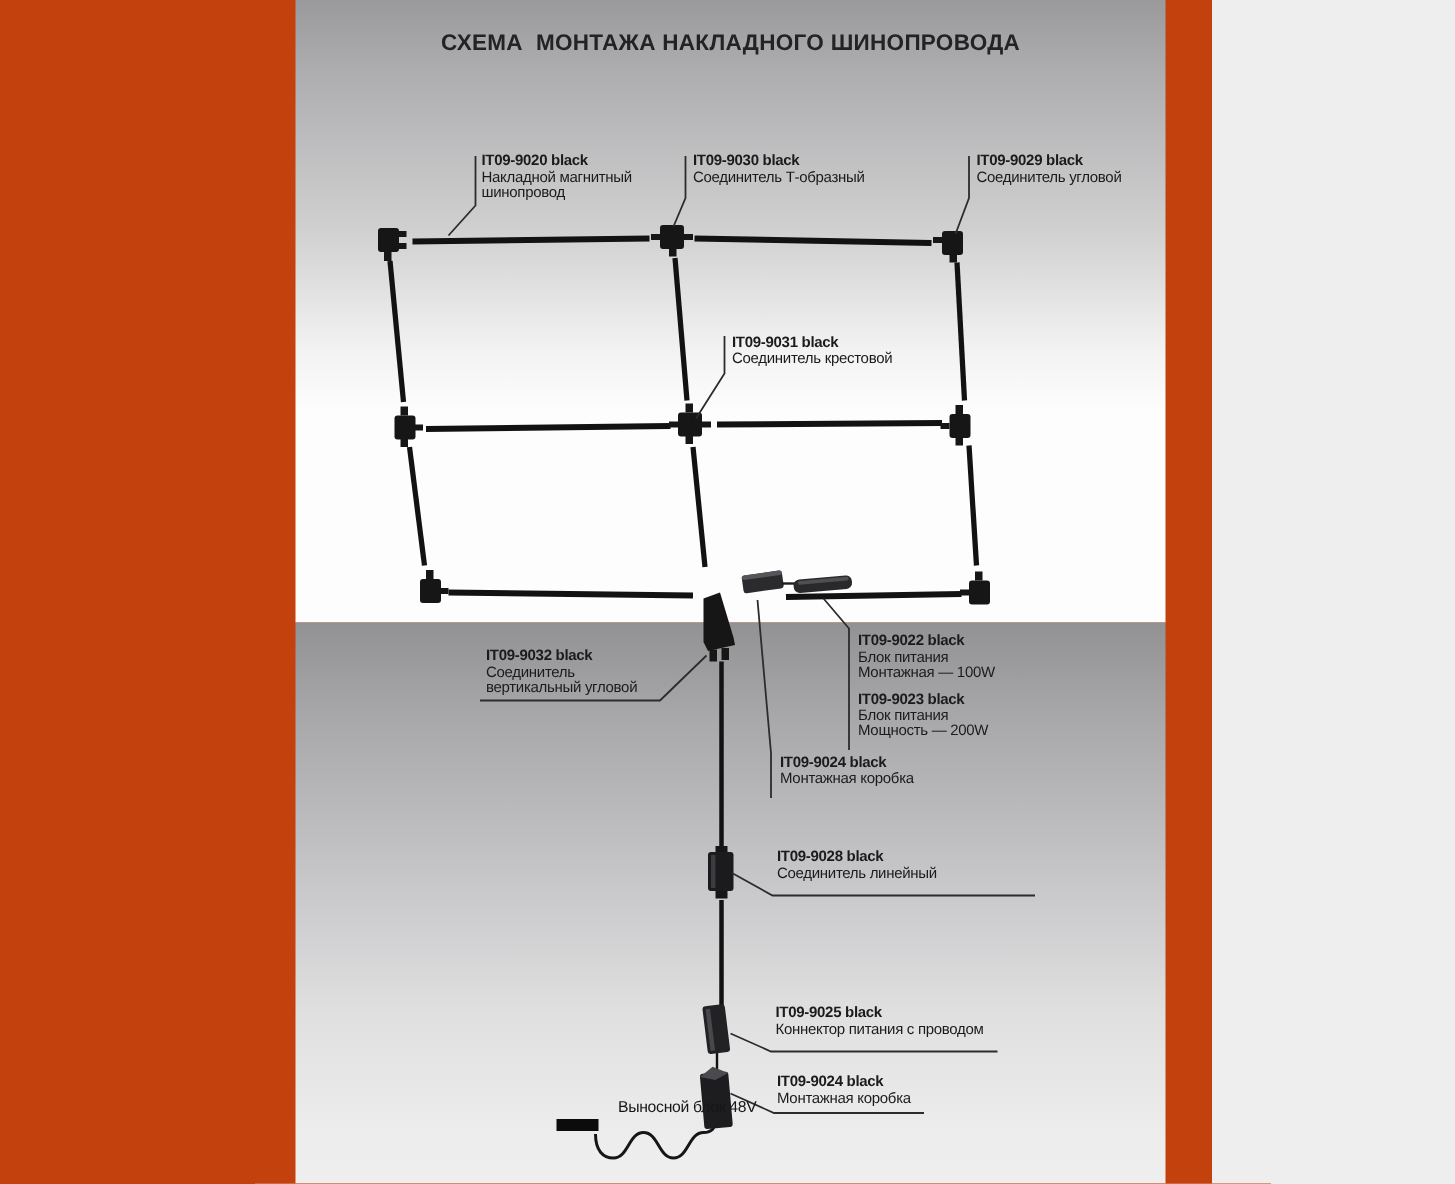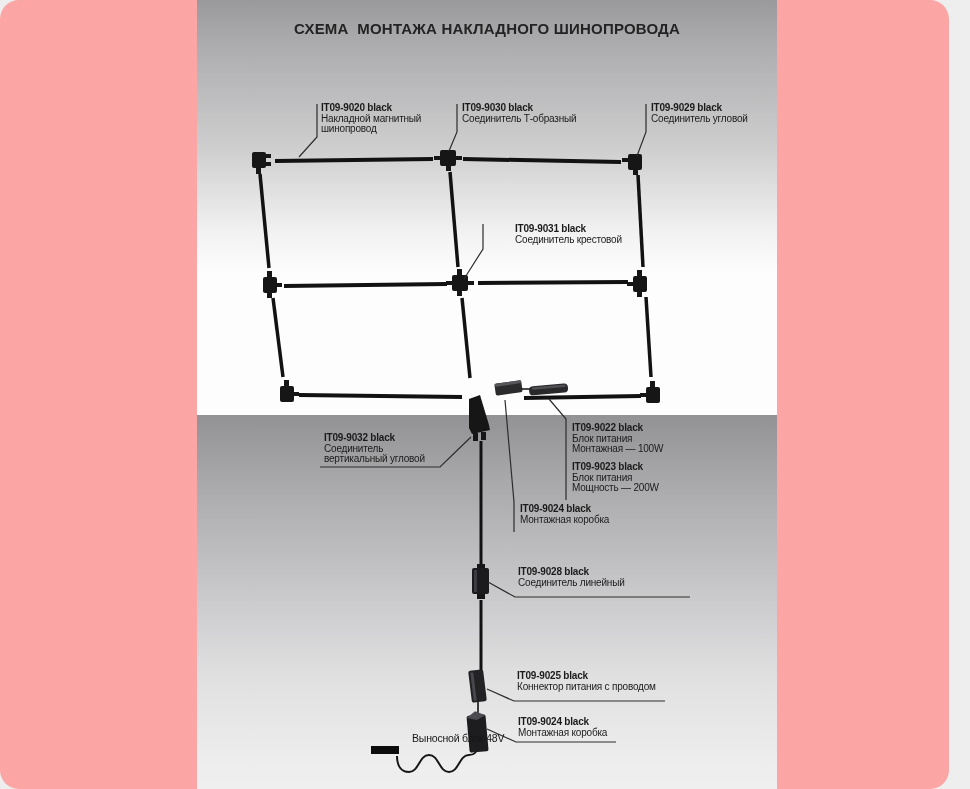--- a/index.html
+++ b/index.html
@@ -1,17 +1,17 @@
 <!DOCTYPE html>
 <html><head>
 <meta charset="utf-8">
 <style>
   html,body{margin:0;padding:0;}
   body{width:970px;height:789px;background:#eeeeee;font-family:"Liberation Sans",sans-serif;}
-  .page{position:relative;width:949px;height:789px;background:#fca5a5;overflow:hidden;border-radius:19px;}
+  .page{position:relative;width:808px;height:789px;background:#c2410c;overflow:hidden;}
   .band{position:absolute;left:197px;width:580px;}
   .bg-top{top:0;height:274px;background:linear-gradient(180deg,#9a9a9c 0%,#aeaeb0 18%,#cfcfd0 55%,#f2f2f3 85%,#fdfdfd 100%);}
   .bg-mid{top:274px;height:141px;background:#fdfdfd;}
   .bg-bottom{top:415px;height:374px;background:linear-gradient(180deg,#929295 0%,#a9a9ab 18%,#c6c6c8 45%,#e0e0e1 70%,#ededee 92%,#efeff0 100%);}
   .title{position:absolute;left:197px;top:19px;width:580px;text-align:center;color:#232323;
          font-weight:bold;font-size:15px;line-height:19px;letter-spacing:.2px;}
   .title div{white-space:pre;}
   svg.diagram{position:absolute;left:0;top:0;}
   .lbl{position:absolute;font-size:10px;line-height:10.5px;color:#1b1b1b;letter-spacing:-.2px;white-space:nowrap;}
   .lbl .code{font-weight:bold;}
@@ -159,21 +159,21 @@
   <div class="lbl" style="left:462px;top:103px;">
     <div class="code">IT09-9030 black</div>
     <div>Соединитель Т-образный</div>
   </div>
 
   <div class="lbl" style="left:651px;top:103px;">
     <div class="code">IT09-9029 black</div>
     <div>Соединитель угловой</div>
   </div>
 
-  <div class="lbl" style="left:488px;top:224px;margin-left:27px;">
+  <div class="lbl" style="left:488px;top:224px;">
     <div class="code">IT09-9031 black</div>
     <div>Соединитель крестовой</div>
   </div>
 
   <div class="lbl" style="left:324px;top:433px;">
     <div class="code">IT09-9032 black</div>
     <div>Соединитель</div>
     <div>вертикальный угловой</div>
   </div>
 

